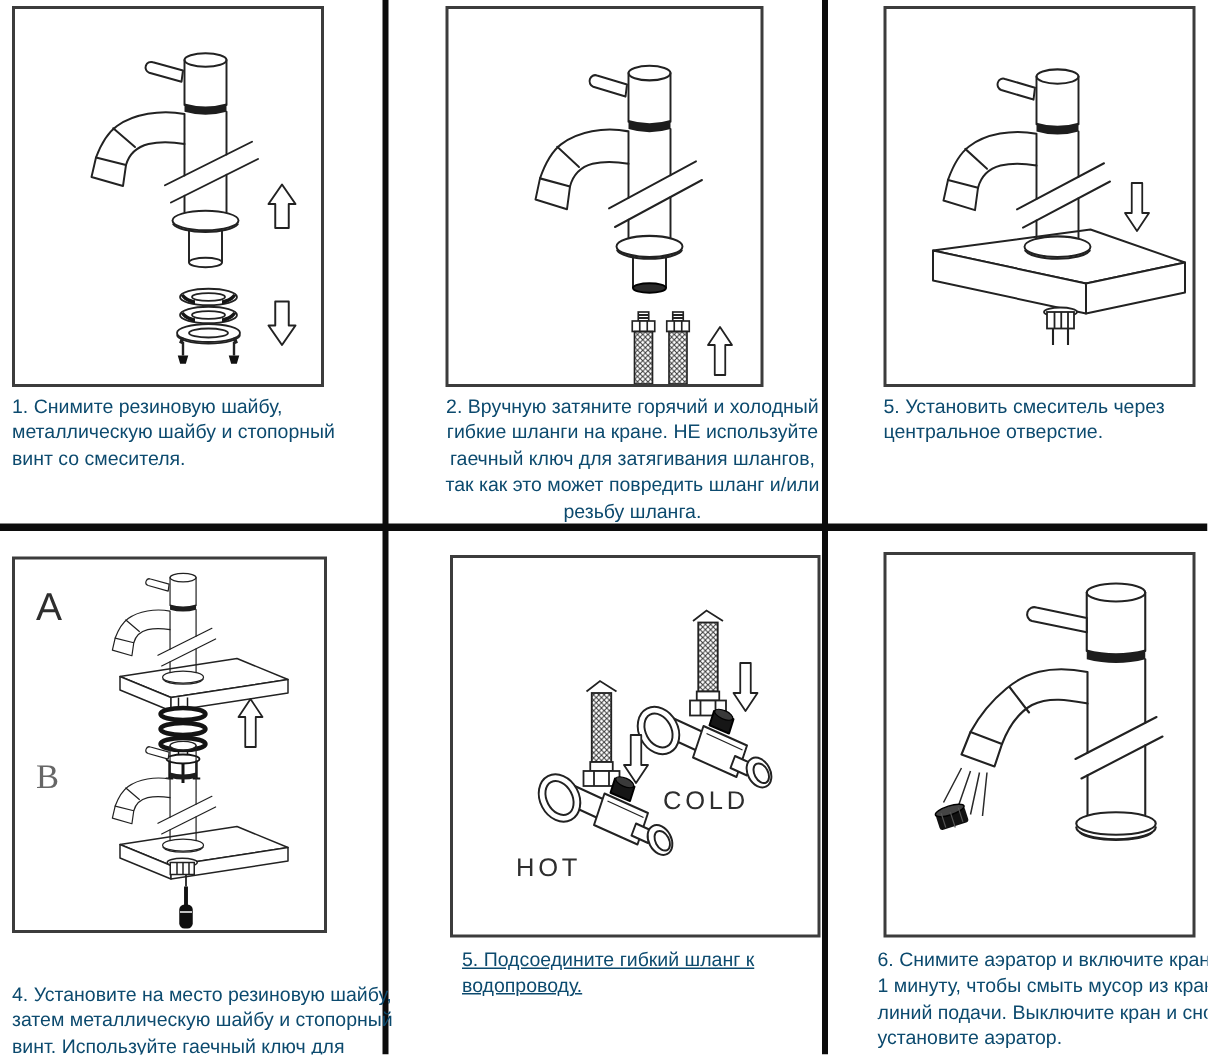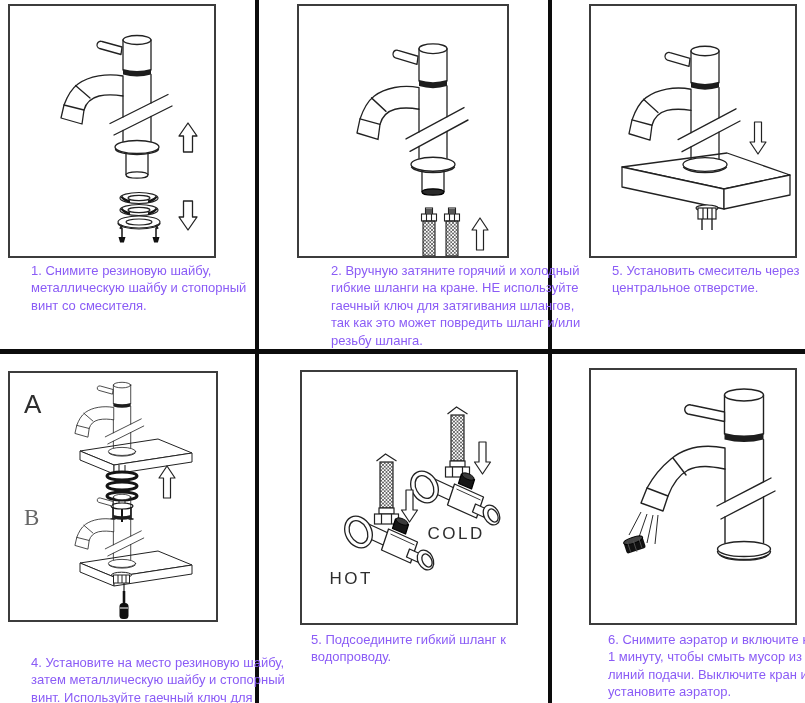--- a/index.html
+++ b/index.html
@@ -7,23 +7,22 @@
     width:805px;height:703px;position:relative;background:#ffffff;
     font-family:"Liberation Sans",sans-serif;overflow:hidden;
   }
   .divider{position:absolute;background:#0c0c0c;}
   .dbox{
     position:absolute;border:2px solid #3c3c3c;background:#fff;
     box-sizing:border-box;
   }
   .dbox svg{display:block;width:100%;height:100%;}
   .caption{
-    position:absolute;font-size:13px;line-height:17.4px;color:#8b5cf6;
+    position:absolute;font-size:13px;line-height:17.4px;color:#0c4a6e;
     white-space:pre;
-    margin-left:23px;
   }
   .hidden-defs{position:absolute;width:0;height:0;overflow:hidden;}
   svg text{font-family:"Liberation Sans",sans-serif;}
   svg text.serif{font-family:"Liberation Serif",serif;}
 </style>
 </head>
 <body>
 
 <svg class="hidden-defs" aria-hidden="true">
   <defs>
@@ -126,21 +125,21 @@
         <rect x="149.5" y="202" width="7" height="6" fill="#fff"></rect>
         <path d="M149.5,204 h7 M149.5,206 h7" stroke-width="1.4"></path>
         <rect x="145.5" y="208" width="15" height="7" fill="#fff"></rect>
         <path d="M150.5,208 V215 M155.5,208 V215"></path>
         <rect x="147" y="215" width="12" height="35" fill="url(#hatch)"></rect>
       </g>
     </g>
     <use href="#arrow-thin" transform="translate(181,212)"></use>
   </svg>
 </div>
-<div class="caption" style="left:308px;top:262px;">2. Вручную затяните горячий и холодный
+<div class="caption" style="left:297px;top:262px;text-align:center;">2. Вручную затяните горячий и холодный
 гибкие шланги на кране. НЕ используйте
 гаечный ключ для затягивания шлангов,
 так как это может повредить шланг и/или
 резьбу шланга.</div>
 
 <div class="dbox" style="left:589px;top:4px;width:208px;height:254px;">
   <svg viewBox="0 0 204 250">
     <g stroke="#222" stroke-width="1.3" fill="#fff" stroke-linejoin="round">
       <path d="M31,161 L136,147 L199,169 L133,183 Z"></path>
       <path d="M31,161 L31,181 L133,203 L133,183 Z"></path>
@@ -198,34 +197,34 @@
       <rect x="109.5" y="230" width="9" height="16" rx="3.5" fill="#0f0f0f"></rect>
       <path d="M110,235 h8" stroke="#fff" stroke-width="1"></path>
     </g>
   </svg>
 </div>
 <div class="caption" style="left:8px;top:654px;">4. Установите на место резиновую шайбу,
 затем металлическую шайбу и стопорный
 винт. Используйте гаечный ключ для
 затягивания стопорных винтов.</div>
 
-<div class="dbox" style="left:300px;top:370px;width:218px;height:255px;">
+<div class="dbox" style="left:300px;top:370px;width:247px;height:255px;">
   <svg viewBox="0 0 203 251">
     <use href="#hose5" transform="translate(150,95)"></use>
     <use href="#arrow-thin" transform="translate(175,102) rotate(180)"></use>
     <use href="#valve" transform="translate(117,115)"></use>
     <text x="120" y="167" font-size="17" letter-spacing="2.5" fill="#2e2e2e">COLD</text>
 
     <use href="#hose5" transform="translate(79,142)"></use>
     <use href="#arrow-thin" transform="translate(102,150) rotate(180)"></use>
     <use href="#valve" transform="translate(51,160)"></use>
     <text x="22" y="212" font-size="17" letter-spacing="2.5" fill="#2e2e2e">HOT</text>
   </svg>
 </div>
-<div class="caption" style="left:288px;top:631px;">5. Подсоедините гибкий шланг к
+<div class="caption" style="left:308px;top:631px;text-decoration:underline;">5. Подсоедините гибкий шланг к
 водопроводу.</div>
 
 <div class="dbox" style="left:589px;top:368px;width:208px;height:257px;">
   <svg viewBox="0 0 204 253">
     <g stroke="#222" stroke-width="1.4" fill="none" stroke-linejoin="round" stroke-linecap="round">
       <ellipse cx="153" cy="25" rx="19.5" ry="6" fill="#fff"></ellipse>
       <path d="M133.5,25 V64 M172.5,25 V64"></path>
       <path d="M133.5,63 Q153,68 172.5,63 L172.5,69.5 Q153,74.5 133.5,69.5 Z" fill="#1d1d1d" stroke="none"></path>
       <path d="M133.5,42 L100,35 A4.6,4.6 0 0 0 97,44 L133.5,51.5 Z" fill="#fff"></path>
       <path d="M134,78 C108,73 92,79 80,89 C69,98 62,107 56,118 L50,133 L72,141 L77,126 C82,113 88,105 97,100 C109,94 123,97 134,99 Z" fill="#fff"></path>

